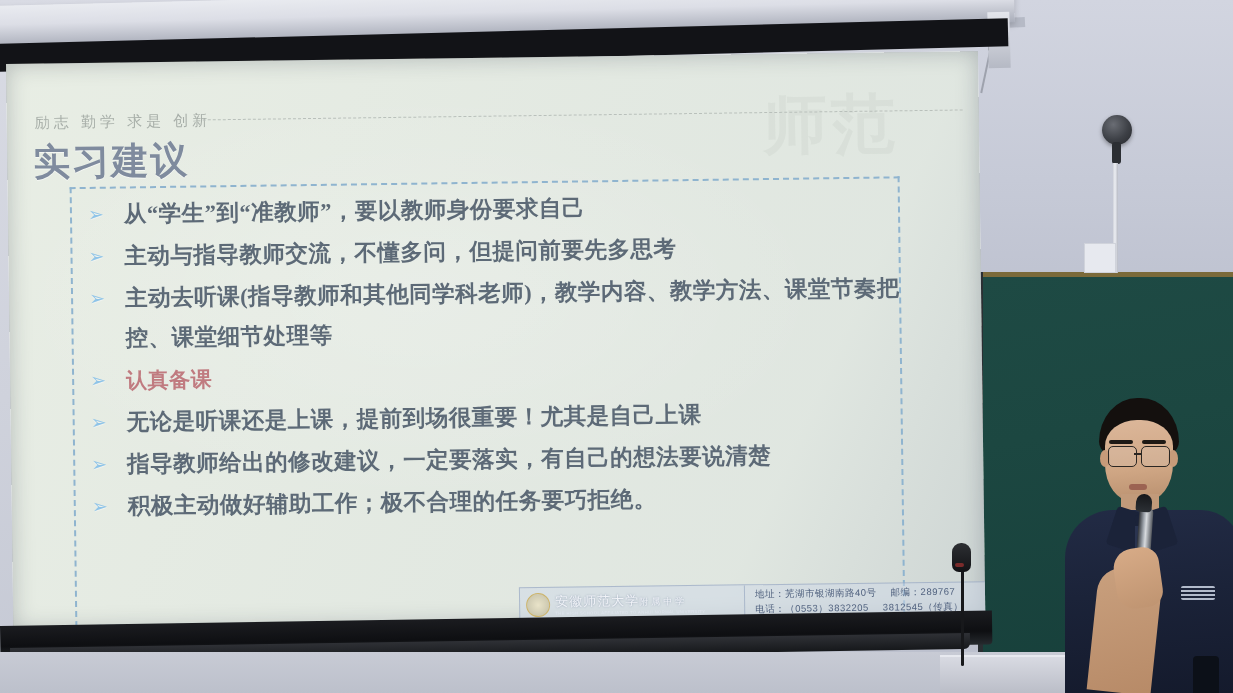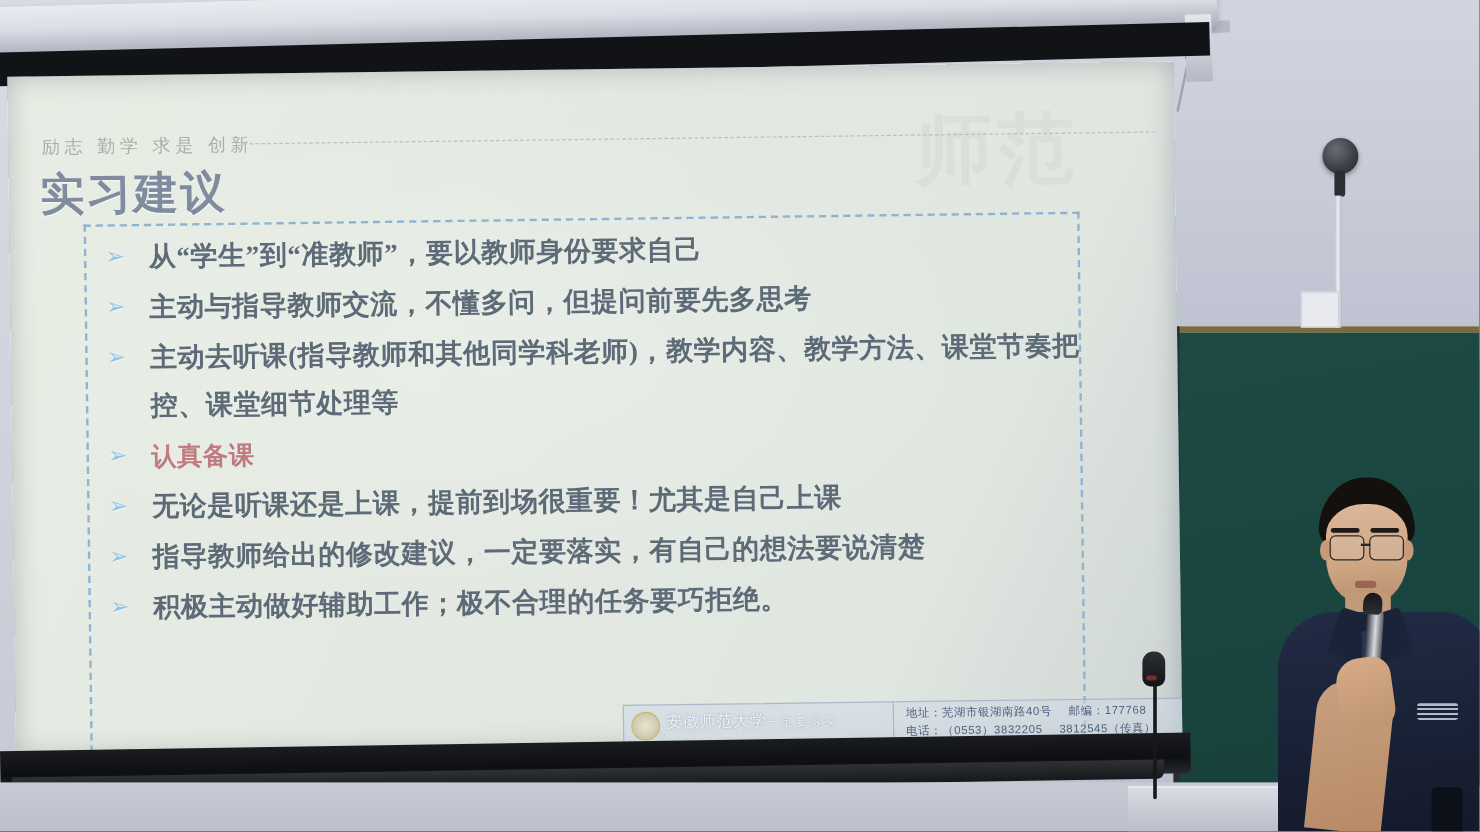--- a/index.html
+++ b/index.html
@@ -511,29 +511,29 @@
           <span class="bullet-text">积极主动做好辅助工作；极不合理的任务要巧拒绝。</span>
         </div>
 
       </div>
 
       <div class="slide-footer">
         <div class="footer-logo">
           <div class="footer-seal"></div>
           <div class="footer-names">
             <div class="footer-cn">
-              <span>安徽师范大学</span><small>一定要落实</small>
+              <span>安徽师范大学</span><small>附属中学</small>
             </div>
             <div class="footer-en">THE HIGH SCHOOL AFFILIATED TO ANHUI NORMAL UNIVERSITY</div>
           </div>
         </div>
         <div class="footer-contact">
           <div class="footer-line">
             <span><span>地址：</span><span>芜湖市银湖南路40号</span></span>
-            <span><span>邮编：</span><span>177768</span></span>
+            <span><span>邮编：</span><span>289767</span></span>
           </div>
           <div class="footer-line">
             <span><span>电话：</span><span>（0553）3832205</span></span>
             <span>3812545（传真）</span>
           </div>
         </div>
       </div>
 
     </div>
   </div>

